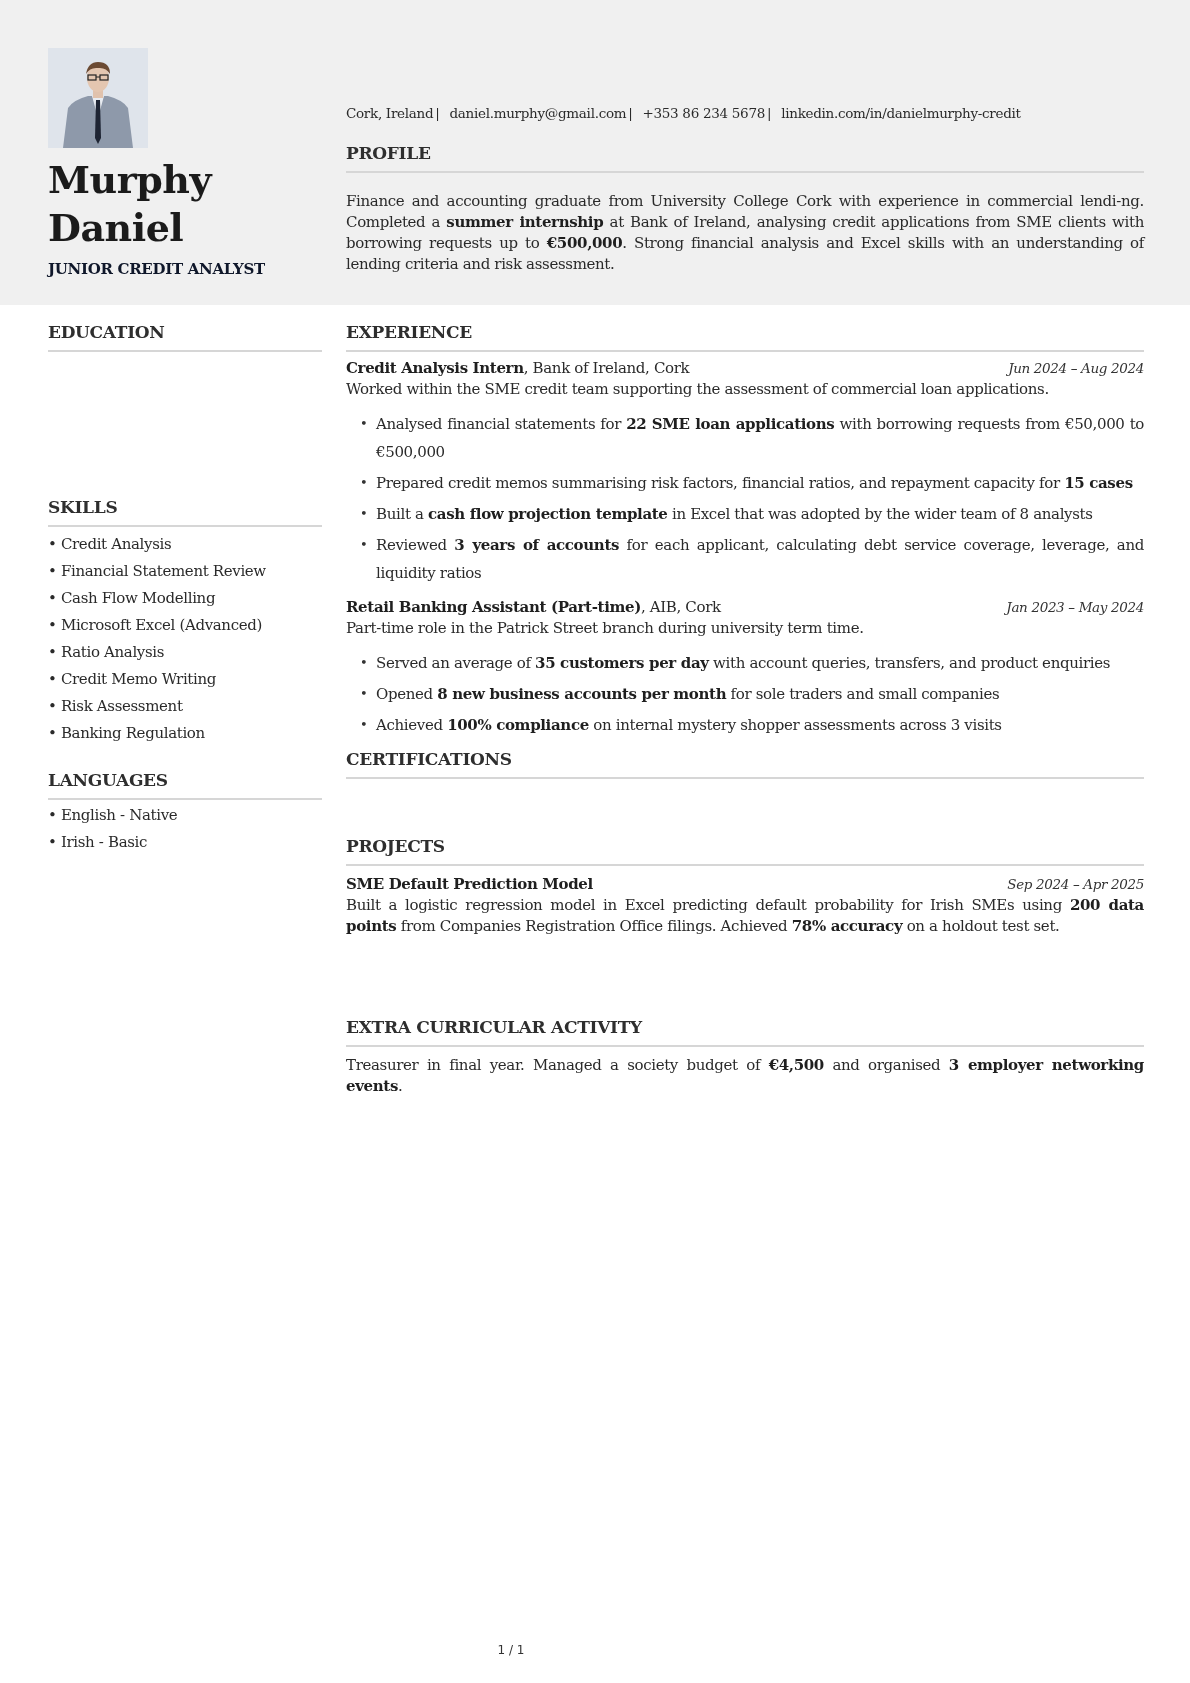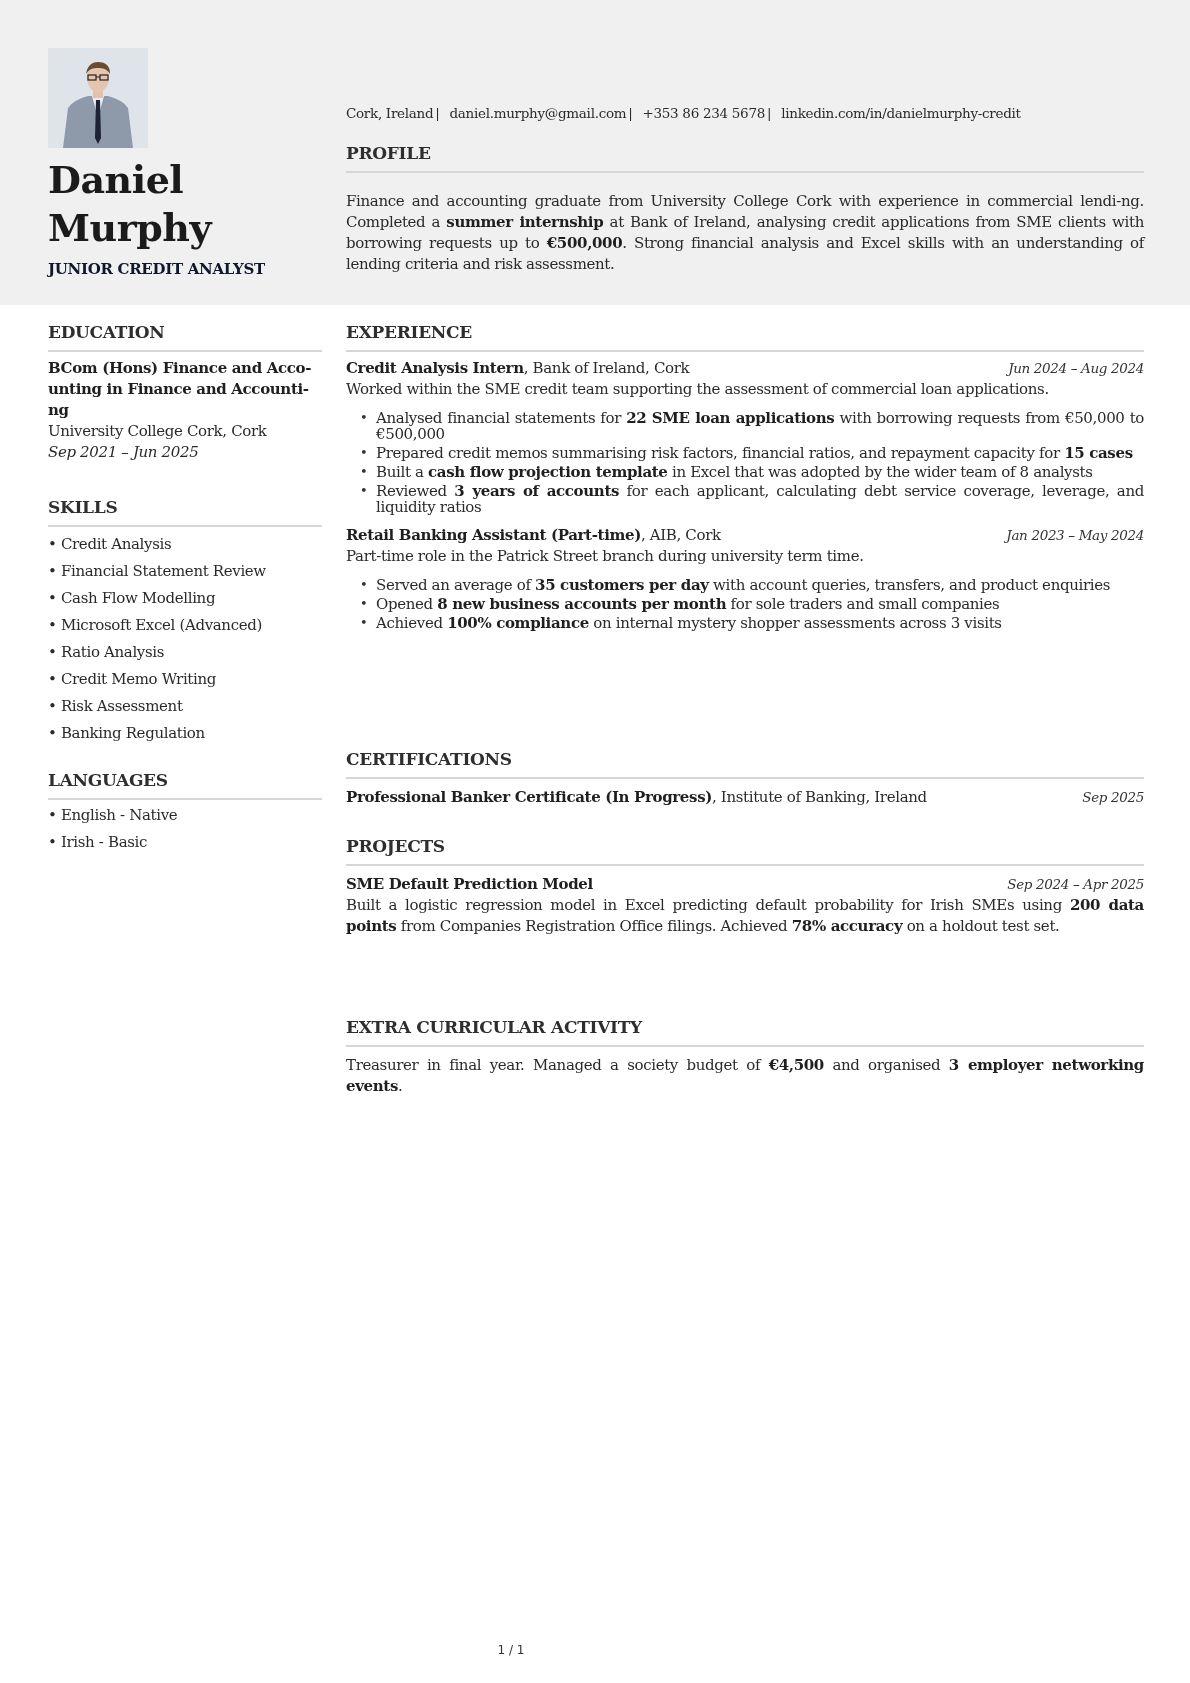--- a/index.html
+++ b/index.html
@@ -47,21 +47,21 @@
   b { font-weight: 700; color: #1f1f1f; }
 
   .entry-head {
     display: flex; justify-content: space-between; align-items: baseline;
     font-size: 15px; line-height: 21px; letter-spacing: -0.35px;
   }
   .date { font-style: italic; font-size: 13.5px; color: #333; white-space: nowrap; }
 
   ul.bullets { list-style: none; margin: 10px 0 0 30px; }
   ul.bullets li {
-    position: relative; padding-left: 0; font-size: 15px; line-height: 16px;
+    position: relative; padding-left: 0; font-size: 15px; line-height: 28px;
     letter-spacing: -0.35px; margin-bottom: 3px; text-align: justify;
   }
   ul.bullets li::before {
     content: "•"; position: absolute; left: -16px; top: 0; font-size: 13px; color: #333;
   }
   .side-list { list-style: none; margin-top: 8px; }
   .side-list li { font-size: 15px; line-height: 27px; letter-spacing: -0.35px; }
 
   .footer {
     position: absolute; left: 0; width: 1022px; top: 1643px; text-align: center;
@@ -82,44 +82,39 @@
     <rect x="45" y="40" width="10" height="10" fill="#e0c2ad"></rect>
     <ellipse cx="50" cy="30" rx="11" ry="14" fill="#e4c6b0"></ellipse>
     <path d="M38 26 Q40 14 50 14 Q62 14 62 26 Q58 19 50 20 Q42 19 38 26 Z" fill="#6b4a33"></path>
     <rect x="40" y="27" width="8" height="5" fill="none" stroke="#222" stroke-width="1.2"></rect>
     <rect x="52" y="27" width="8" height="5" fill="none" stroke="#222" stroke-width="1.2"></rect>
     <line x1="48" y1="29" x2="52" y2="29" stroke="#222" stroke-width="1"></line>
   </svg>
 </div>
 
 <div class="name">
+  <div>Murphy</div>
   <div>Daniel</div>
-  <div>Murphy</div>
 </div>
 <div class="title">JUNIOR CREDIT ANALYST</div>
 
 <div class="contact">
   <span>Cork, Ireland</span><span class="sep">|</span>
   <span>daniel.murphy@gmail.com</span><span class="sep">|</span>
   <span>+353 86 234 5678</span><span class="sep">|</span>
   <span>linkedin.com/in/danielmurphy-credit</span>
 </div>
 
 <div class="right" style="top:143px;">
   <div class="section-head">PROFILE</div>
   <p class="body-text profile-text" style="margin-top:18px;"><span>Finance and accounting graduate from University College Cork with experience in commercial lendi-ng. Completed a </span><b>summer internship</b><span> at Bank of Ireland, analysing credit applications from SME clients with borrowing requests up to </span><b>€500,000</b><span>. Strong financial analysis and Excel skills with an understanding of lending criteria and risk assessment.</span></p>
 </div>
 
 <div class="left" style="top:322px;">
   <div class="section-head">EDUCATION</div>
-  <div class="body-text" style="margin-top:6px;">
-    <div style="font-weight:700; color:#1f1f1f;">BCom (Hons) Finance and Acco-unting in Finance and Accounti-ng</div>
-    <div>University College Cork, Cork</div>
-    <div style="font-style:italic;">Sep 2021 – Jun 2025</div>
-  </div>
 </div>
 
 <div class="left" style="top:497px;">
   <div class="section-head">SKILLS</div>
   <ul class="side-list" style="margin-top:4px;">
     <li>• Credit Analysis</li>
     <li>• Financial Statement Review</li>
     <li>• Cash Flow Modelling</li>
     <li>• Microsoft Excel (Advanced)</li>
     <li>• Ratio Analysis</li>
@@ -163,24 +158,20 @@
     <ul class="bullets">
       <li><span>Served an average of </span><b>35 customers per day</b><span> with account queries, transfers, and product enquiries</span></li>
       <li><span>Opened </span><b>8 new business accounts per month</b><span> for sole traders and small companies</span></li>
       <li><span>Achieved </span><b>100% compliance</b><span> on internal mystery shopper assessments across 3 visits</span></li>
     </ul>
   </div>
 </div>
 
 <div class="right" style="top:749px;">
   <div class="section-head">CERTIFICATIONS</div>
-  <div class="entry-head" style="margin-top:8px;">
-    <span><b>Professional Banker Certificate (In Progress)</b><span>, Institute of Banking, Ireland</span></span>
-    <span class="date">Sep 2025</span>
-  </div>
 </div>
 
 <div class="right" style="top:836px;">
   <div class="section-head">PROJECTS</div>
   <div style="margin-top:8px;">
     <div class="entry-head">
       <b>SME Default Prediction Model</b>
       <span class="date">Sep 2024 – Apr 2025</span>
     </div>
     <p class="body-text profile-text"><span>Built a logistic regression model in Excel predicting default probability for Irish SMEs using </span><b>200 data points</b><span> from Companies Registration Office filings. Achieved </span><b>78% accuracy</b><span> on a holdout test set.</span></p>

